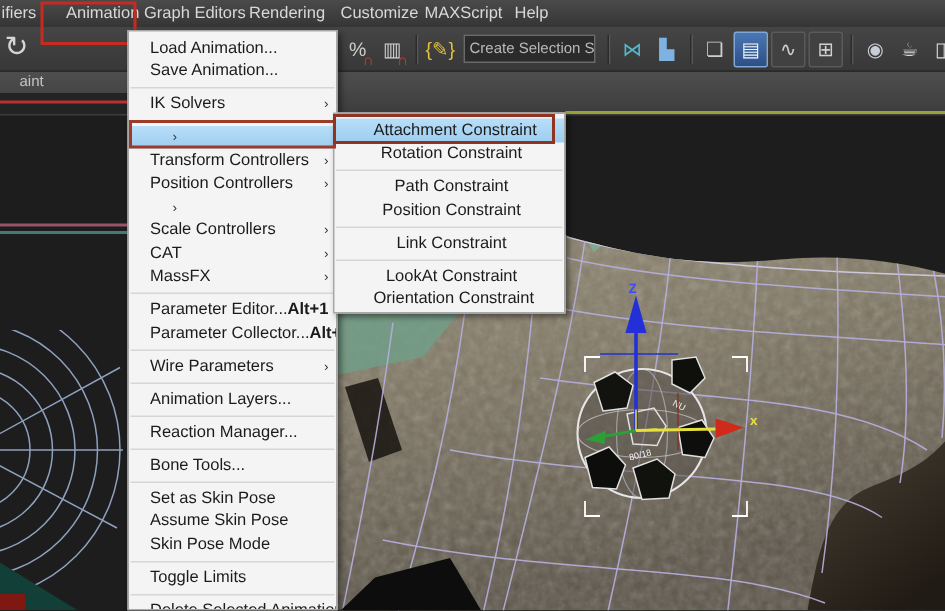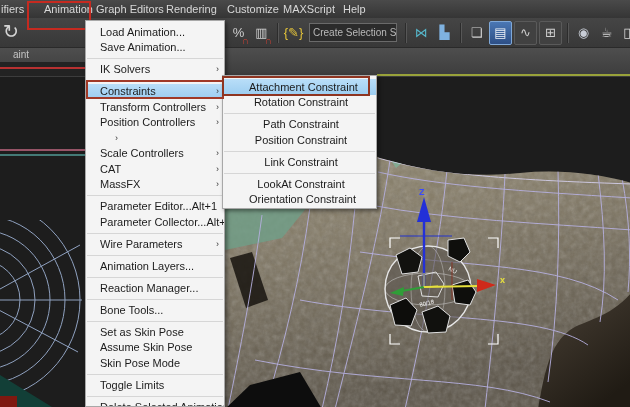--- a/index.html
+++ b/index.html
@@ -36,21 +36,21 @@
   .artifact{position:absolute;z-index:3;}
 
   
   .menu-panel{position:absolute;background:#f4f4f4;border:1px solid #a8a8a8;box-sizing:border-box;
               padding-top:3px;z-index:7;box-shadow:2px 2px 4px rgba(0,0,0,.45);overflow:hidden;}
   .menu-panel.main{left:85px;top:20px;width:140px;height:387px;}
   .menu-panel.sub{left:222px;top:75px;width:155px;height:134px;z-index:8;text-align:center;}
   .mi{display:flex;align-items:center;height:15.5px;padding:0 5px 0 14px;font-size:11px;color:#1b1b1b;cursor:default;}
   .menu-panel.sub .mi{padding-left:26px;}
   .mi .lbl{flex:1;white-space:nowrap;}
-  .mi .sc{margin-right:10px;white-space:nowrap;}
+  .mi .sc{margin-right:10px;white-space:nowrap;font-weight:bold;}
   .mi .arr{width:8px;font-size:9px;color:#333;visibility:hidden;text-align:right;}
   .mi.has-submenu .arr{visibility:visible;}
   .mi.highlighted{background:linear-gradient(#b9def8,#9ccdf0);}
   .mi.separator{height:6.5px;padding:0;pointer-events:none;position:relative;}
   .mi.separator::after{content:"";position:absolute;left:1px;right:1px;top:3px;height:1px;background:#d6d6d6;}
 
   
   .annot{position:absolute;box-sizing:border-box;background:transparent;}
   .annot.anim{left:27px;top:1px;width:64px;height:29px;border:2px solid #c62a20;z-index:6;}
   .annot.constr{left:86px;top:80px;width:138px;height:19px;border:2px solid #a03a28;z-index:9;}
@@ -323,21 +323,20 @@
       <span class="arr">›</span>
     </div>
 
     <div class="mi separator">
       
       
       
     </div>
 
     <div class="mi highlighted has-submenu">
-      <span class="lbl">Constraints</span>
       <span class="sc"></span>
       <span class="arr">›</span>
     </div>
 
     <div class="mi has-submenu">
       <span class="lbl">Transform Controllers</span>
       <span class="sc"></span>
       <span class="arr">›</span>
     </div>
 

